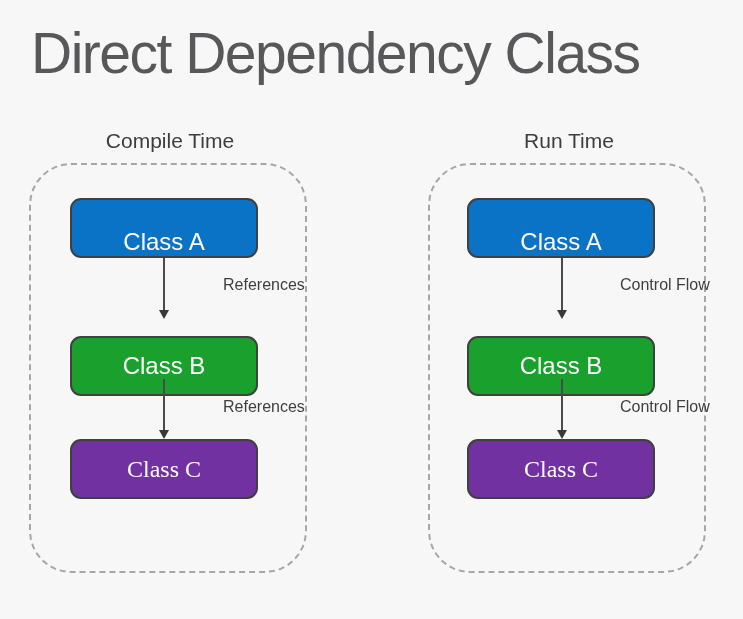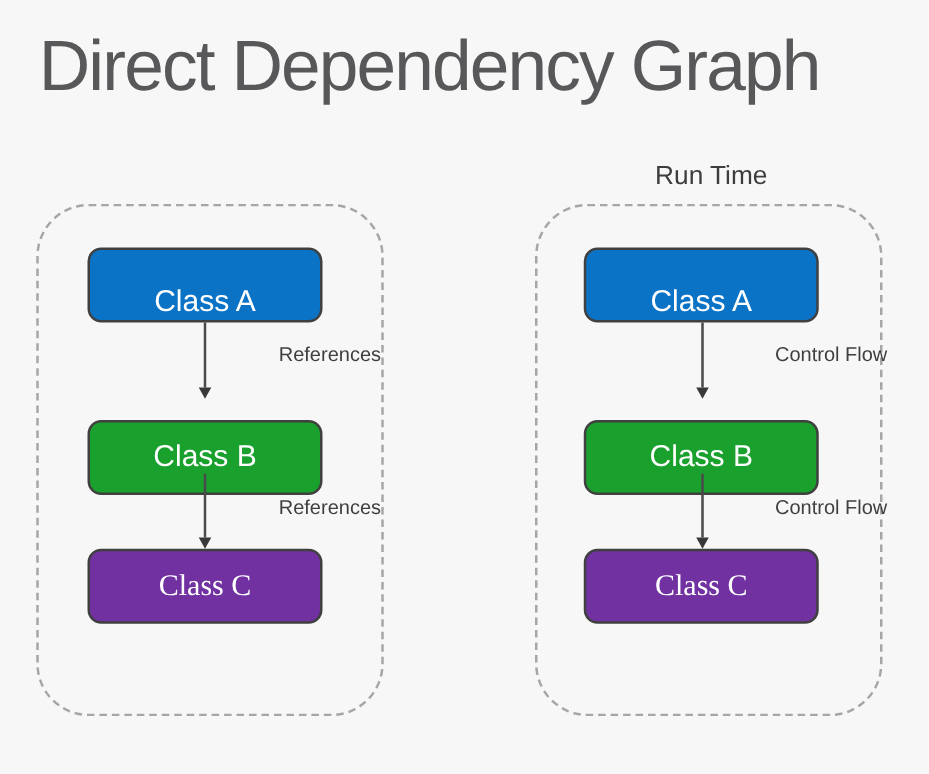--- a/index.html
+++ b/index.html
@@ -99,23 +99,24 @@
   .left  .edge-label { left: 154px; }
   .right .edge-label { left: 152px; }
   .edge-label.l0 { top: 150px; }
   .edge-label.l1 { top: 272px; }
 </style>
 </head>
 <body>
 
 <div class="stage">
 
-  <h1 class="page-title">Direct Dependency Graph</h1>
+  <h1 class="page-title">Direct Dependency Class</h1>
 
   <div class="group-wrap left">
+    <div class="group-title">Compile Time</div>
     <div class="group-box"></div>
 
     <div class="node n0" style="background-color: rgb(11, 115, 198);">
       <span>Class A</span>
     </div>
 
     <div class="edge e0">
       <div class="edge-line"></div>
       <div class="edge-head"></div>
     </div>

